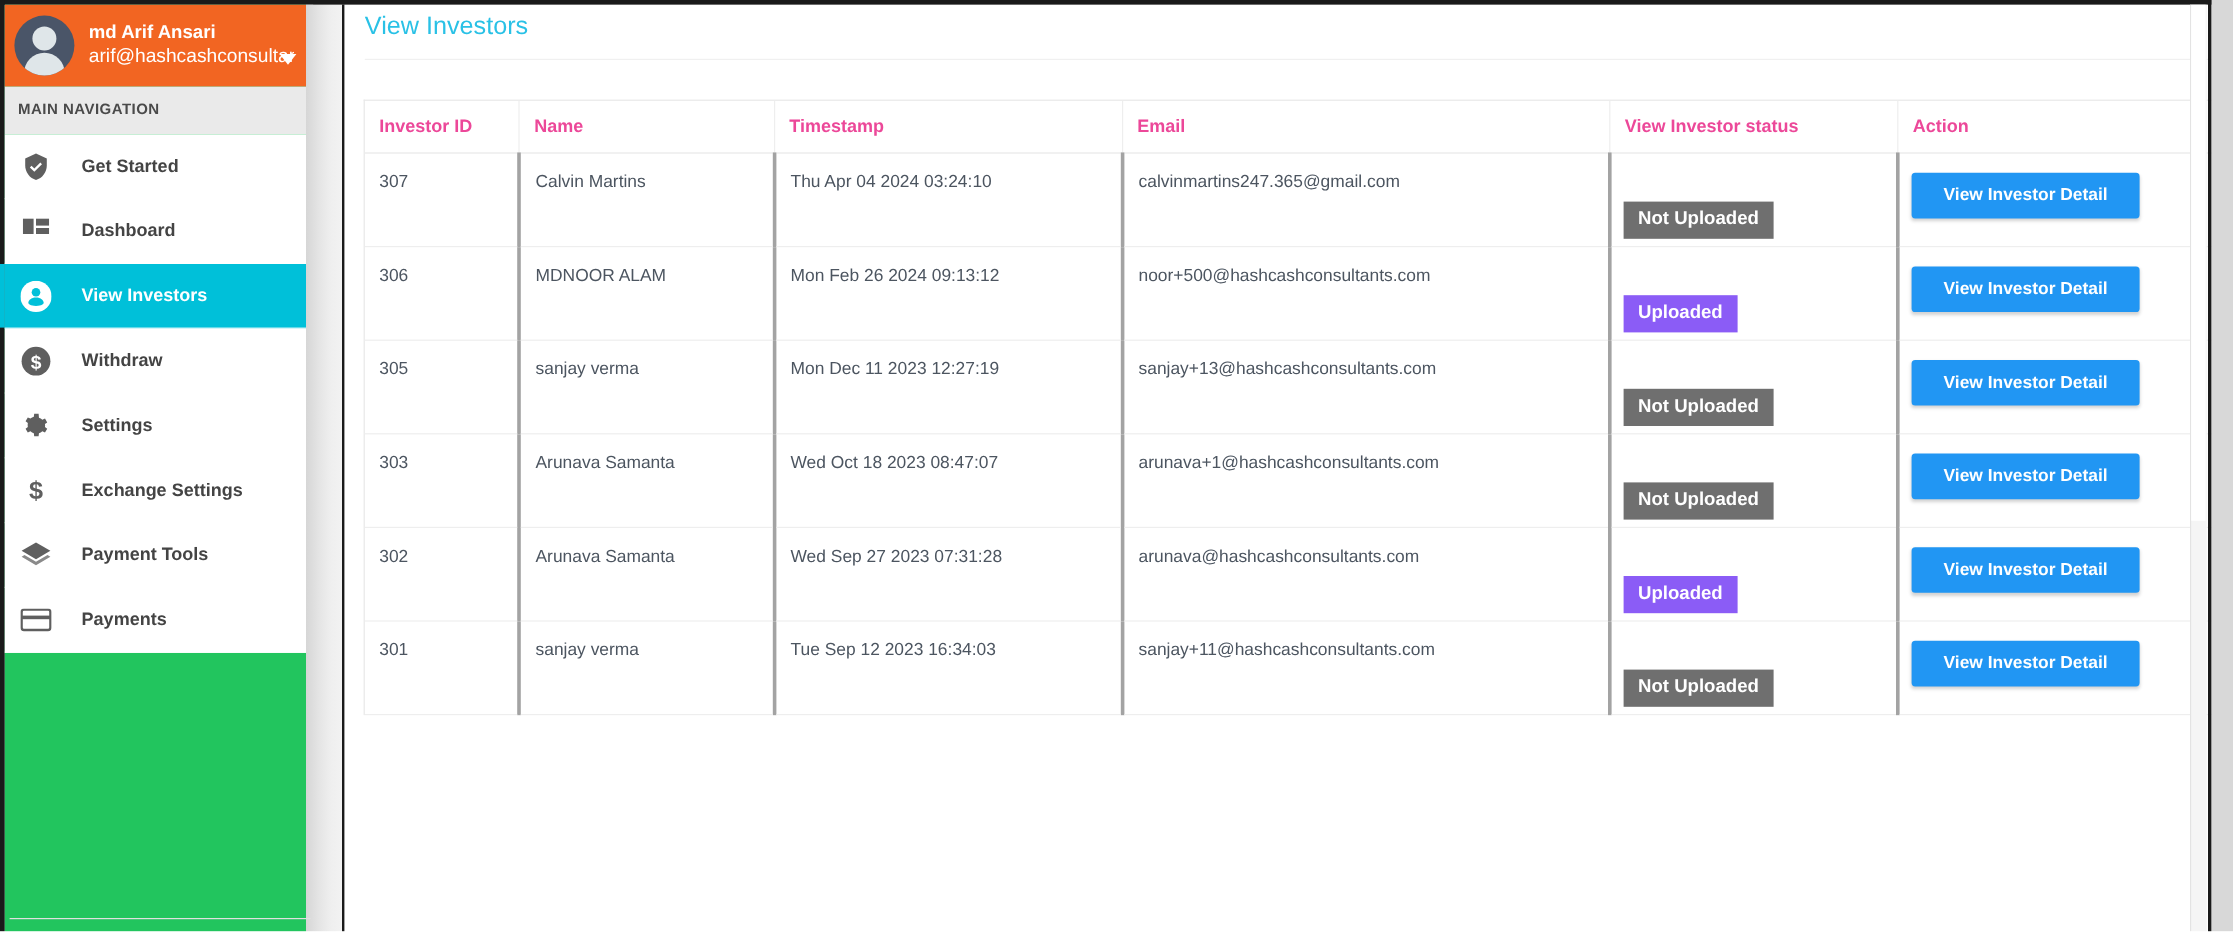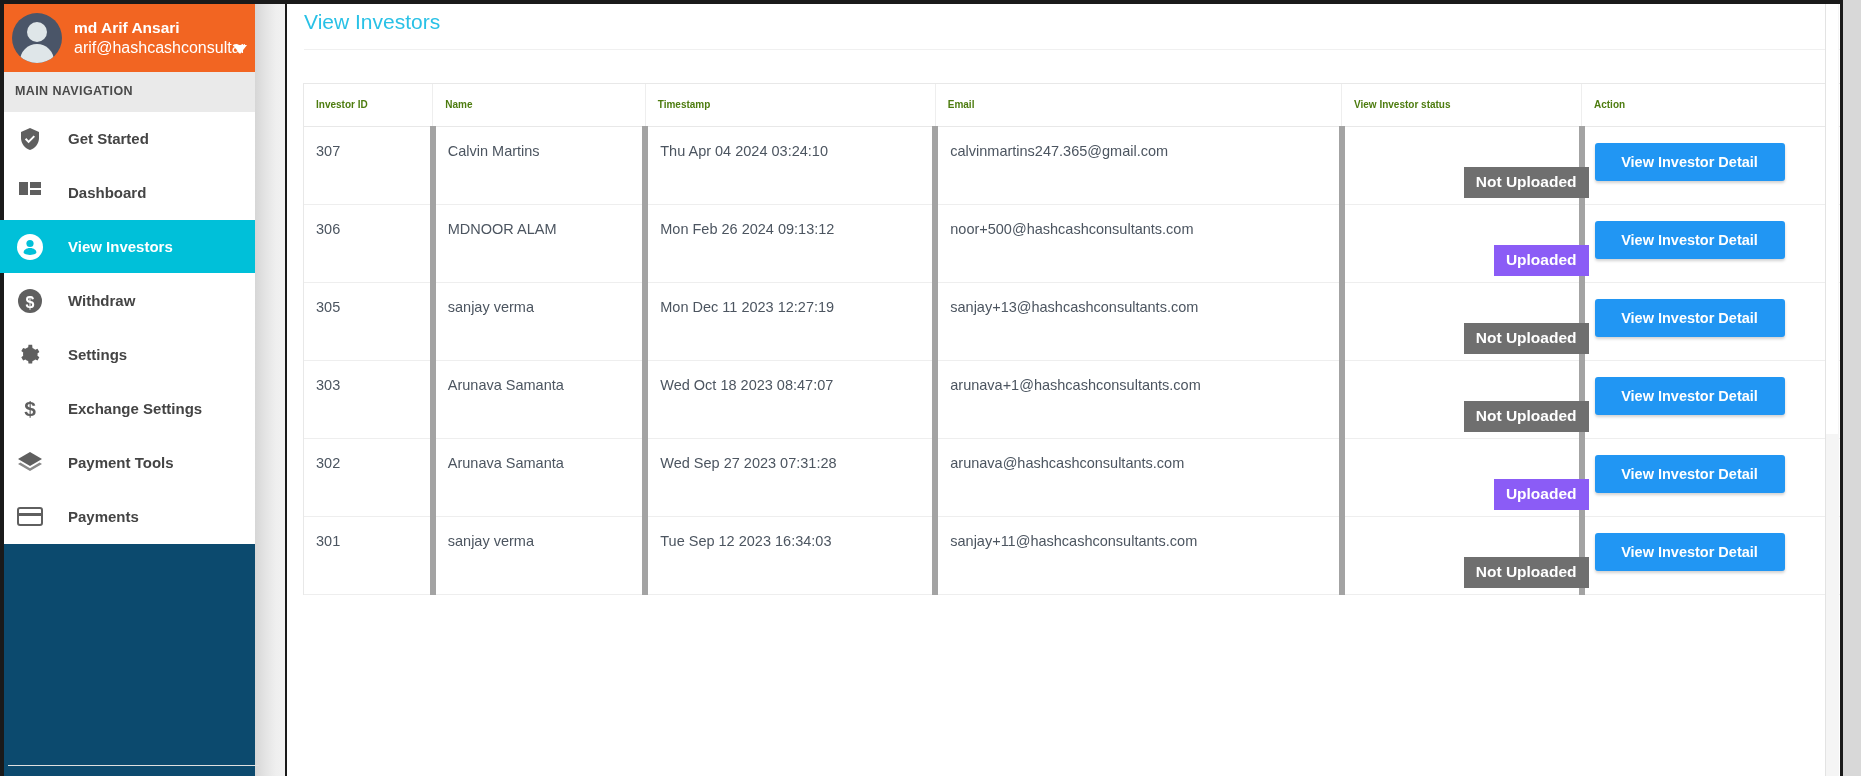--- a/index.html
+++ b/index.html
@@ -27,21 +27,21 @@
     position: absolute; left: 0; top: 0; width: 4px; height: 780px;
     background: #1a1a1a;
   }
 
   
   #sidebar {
     position: absolute;
     left: 4px; top: 4px;
     width: 251px;
     height: 776px;
-    background: #0c4a6e;
+    background: #22c55e;
     z-index: 5;
   }
   .user-panel {
     background: #f26522;
     height: 68px;
     display: flex;
     align-items: center;
     padding: 0 10px 0 8px;
     position: relative;
   }
@@ -182,49 +182,49 @@
     border-bottom: none;
     background: #ffffff;
   }
   table.investors {
     width: 100%;
     border-collapse: collapse;
     table-layout: fixed;
   }
   table.investors th {
     text-align: left;
-    font-size: 10px;
+    font-size: 15px;
     font-weight: bold;
-    color: #4d7c0f;
+    color: #ec4899;
     padding: 13px 0 13px 12px;
     border-right: 1px solid #eeeeee;
     border-bottom: 1px solid #e8e8e8;
     vertical-align: middle;
     height: 42px;
   }
   table.investors th:last-child { border-right: none; }
   table.investors td {
     font-size: 14.5px;
     color: #4c5560;
     padding: 16px 0 0 12px;
-    border-right: 6px solid #a3a3a3;
+    border-right: 3px solid #a3a3a3;
     border-bottom: 1px solid #eeeeee;
     vertical-align: top;
     height: 78px;
   }
   table.investors td:last-child { border-right: none; }
 
   .col-id     { width: 103px; }
   .col-name   { width: 170px; }
   .col-time   { width: 232px; }
   .col-email  { width: 325px; }
   .col-status { width: 192px; }
   .col-action { width: 210px; }
 
-  .status-cell { position: relative; padding-left: 0 !important; text-align: right; }
+  .status-cell { position: relative; padding-left: 0 !important; }
   .badge {
     display: inline-block;
     color: #ffffff;
     font-size: 15.5px;
     font-weight: bold;
     padding: 6px 12px 7px 12px;
     position: relative;
     top: 24px;
     left: 10px;
     white-space: nowrap;

